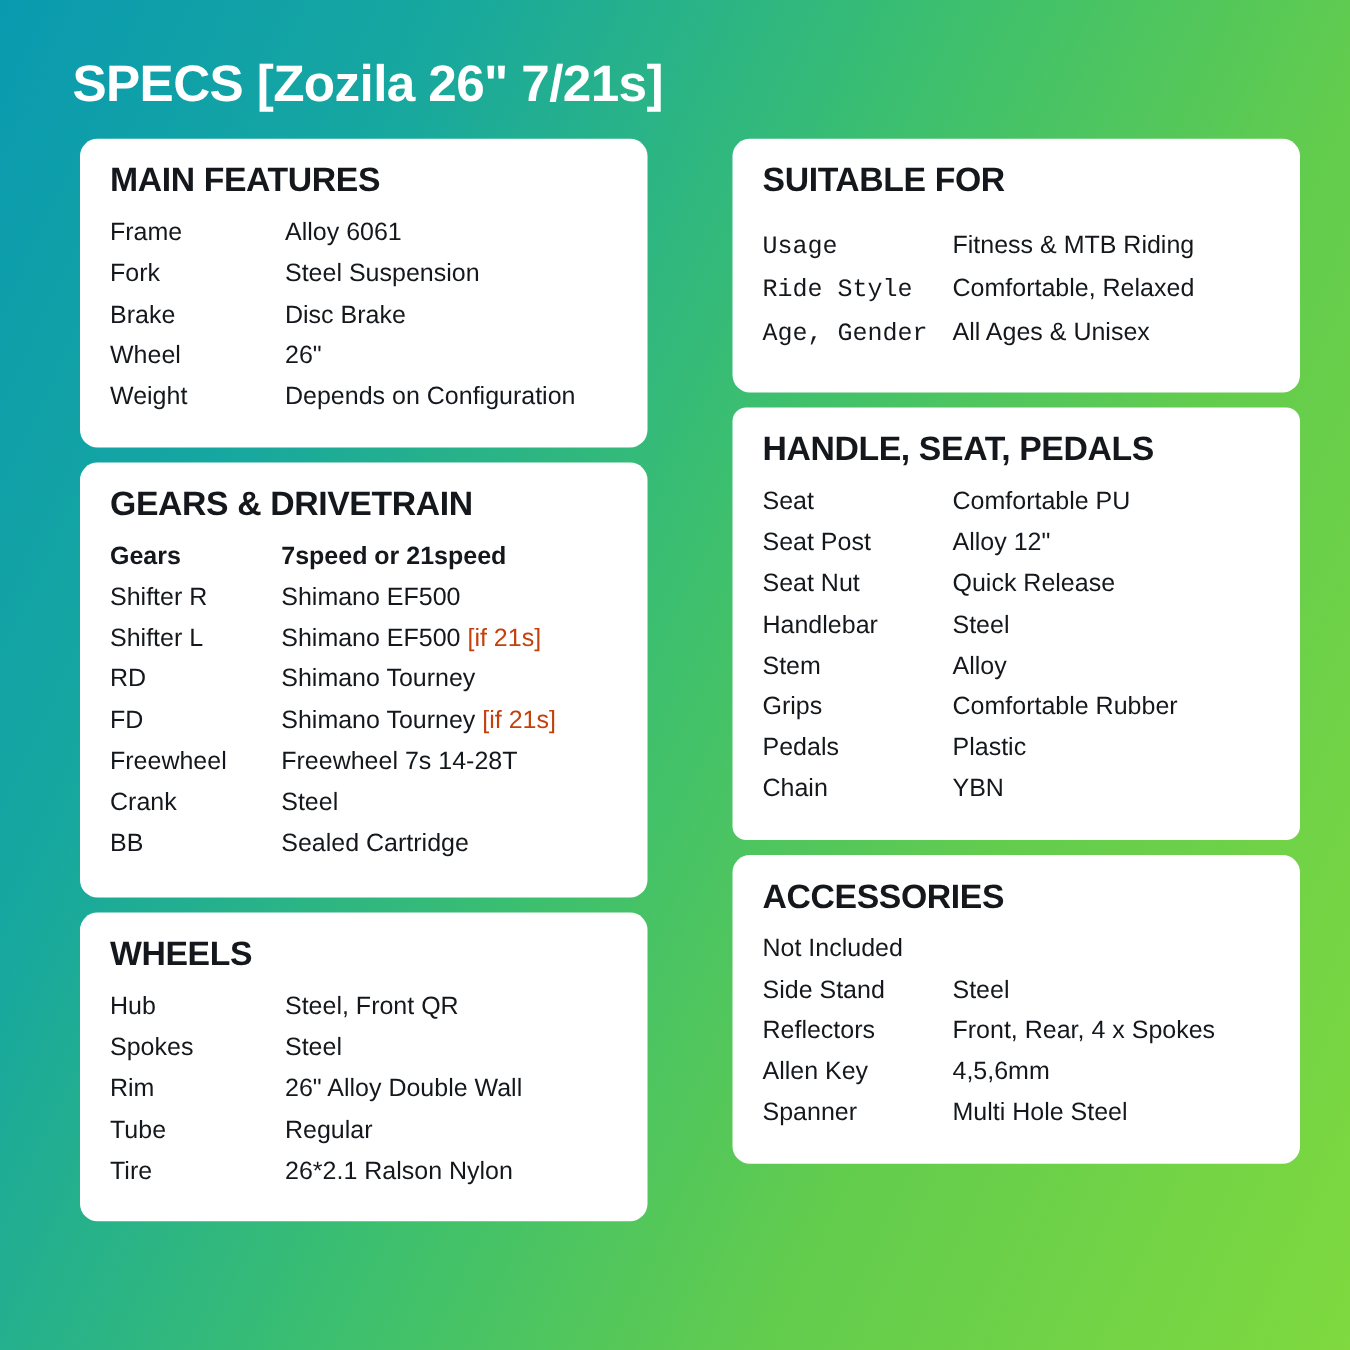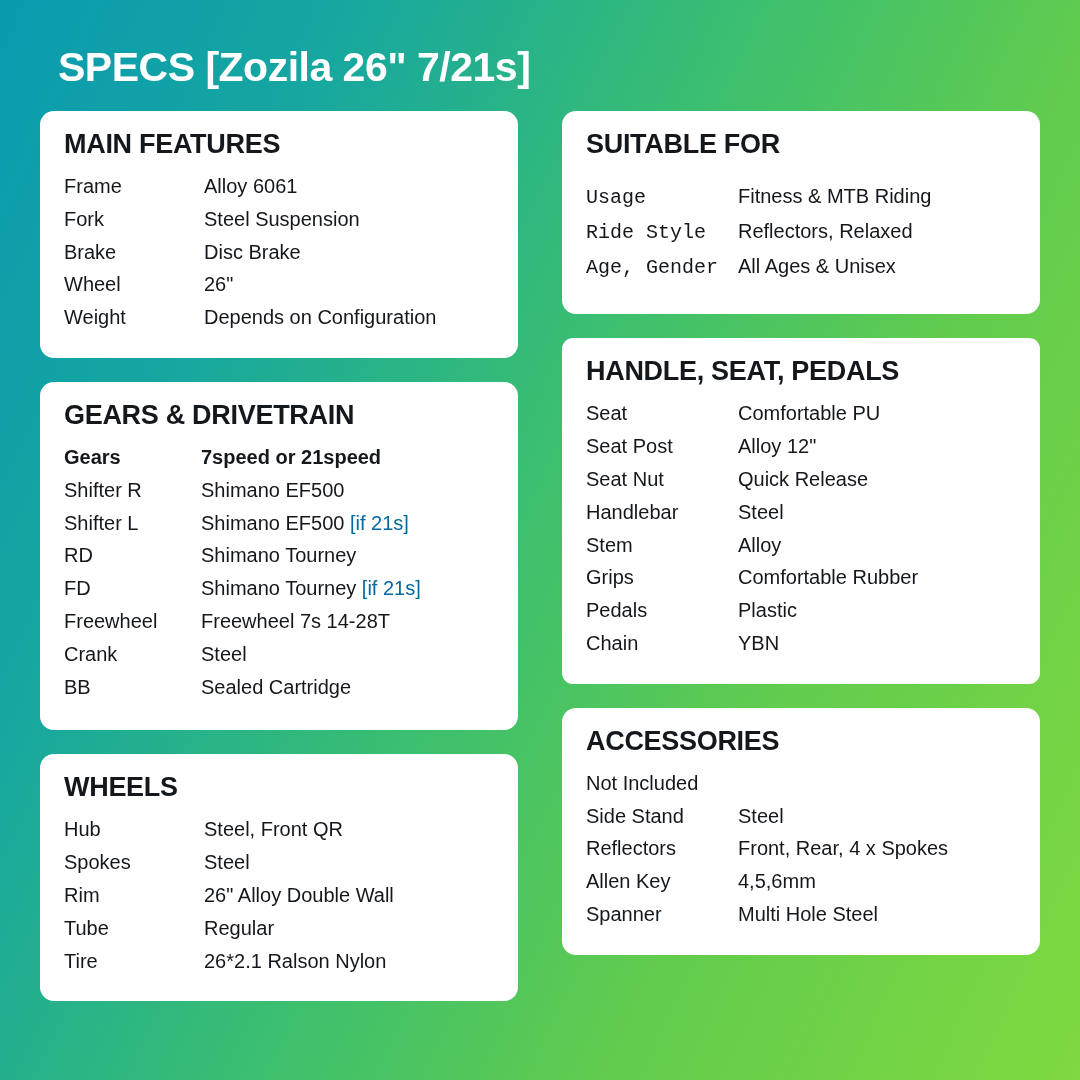--- a/index.html
+++ b/index.html
@@ -27,21 +27,22 @@
   .grid {
     display: grid;
     grid-template-columns: 478px 478px;
     column-gap: 44px;
     row-gap: 24px;
     align-content: start;
   }
   .col {
     display: flex;
     flex-direction: column;
-    gap: 24px;
+    gap: 12px;
+    margin-left: 24px;
   }
   .card {
     background: #ffffff;
     border-radius: 14px;
     padding: 18px 24px 22px 24px;
   }
   .card h2 {
     font-size: 27px;
     font-weight: bold;
     color: #14181c;
@@ -54,21 +55,21 @@
     display: flex;
     align-items: baseline;
     font-size: 20px;
     color: #14181c;
     line-height: 1.64;
     white-space: nowrap;
   }
   .row .k { width: 140px; flex: 0 0 140px; }
   .row .v { flex: 1 1 auto; }
   .row.bold .k, .row.bold .v { font-weight: bold; }
-  .note { color: #0369a1; }
+  .note { color: #c2410c; }
   
   .card.main .row .k { width: 140px; flex: 0 0 140px; }
   .card.suitable .rows { margin-top: 20px; }
   .card.suitable .row .k { width: 152px; flex: 0 0 152px; font-family: Liberation Mono, monospace; }
   .card.gears .row .k { width: 137px; flex: 0 0 137px; }
   .card.handle .row .k { width: 152px; flex: 0 0 152px; }
   .card.wheels .row .k { width: 140px; flex: 0 0 140px; }
   .card.acc .row .k { width: 152px; flex: 0 0 152px; }
   .card.main { padding-bottom: 24px; }
   .card.suitable { padding-bottom: 30px; }
@@ -184,21 +185,21 @@
 
       <div class="card suitable">
         <h2>SUITABLE FOR</h2>
         <div class="rows">
             <div class="row">
               <span class="k">Usage</span>
               <span class="v">Fitness &amp; MTB Riding</span>
             </div>
             <div class="row">
               <span class="k">Ride Style</span>
-              <span class="v">Reflectors, Relaxed</span>
+              <span class="v">Comfortable, Relaxed</span>
             </div>
             <div class="row">
               <span class="k">Age, Gender</span>
               <span class="v">All Ages &amp; Unisex</span>
             </div>
           </div>
       </div>
 
       <div class="card handle">
         <h2>HANDLE, SEAT, PEDALS</h2>

